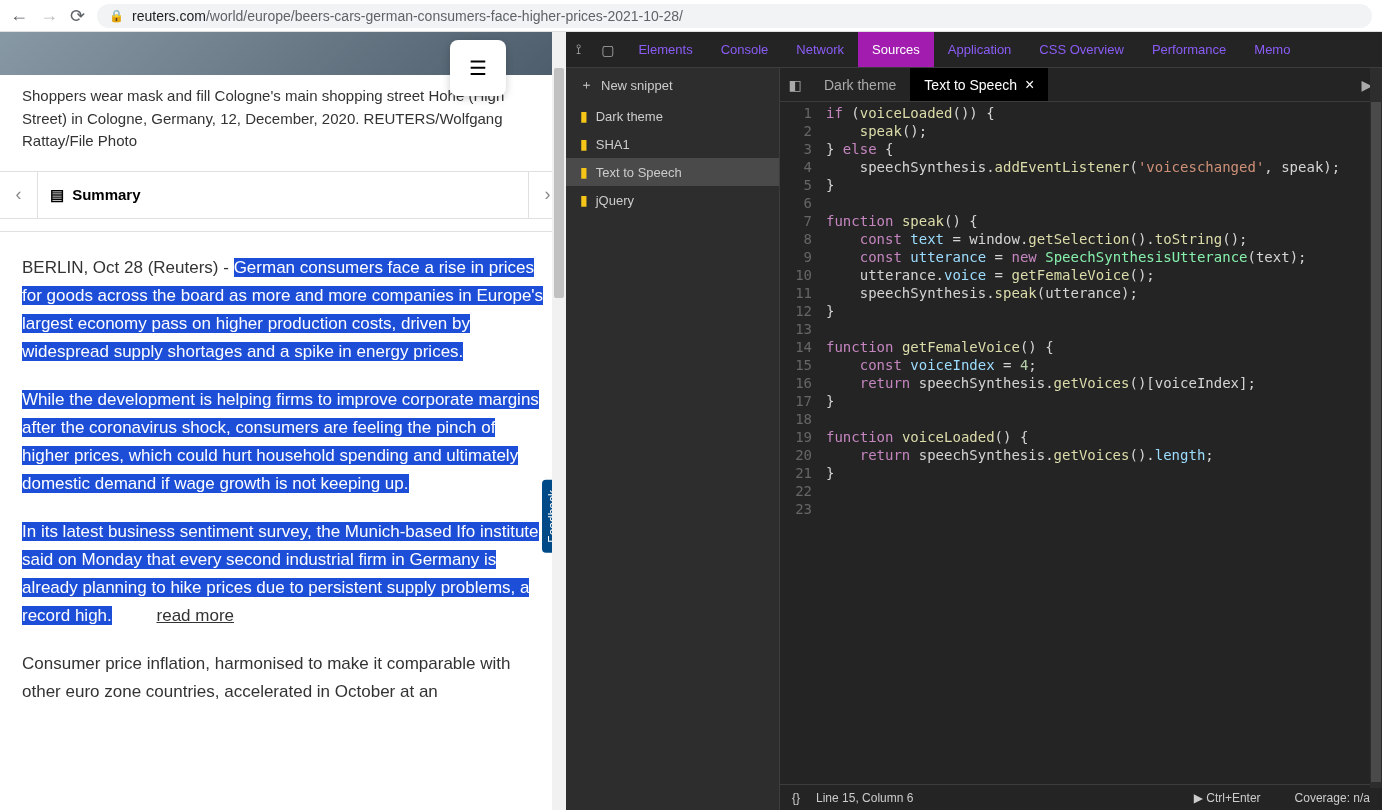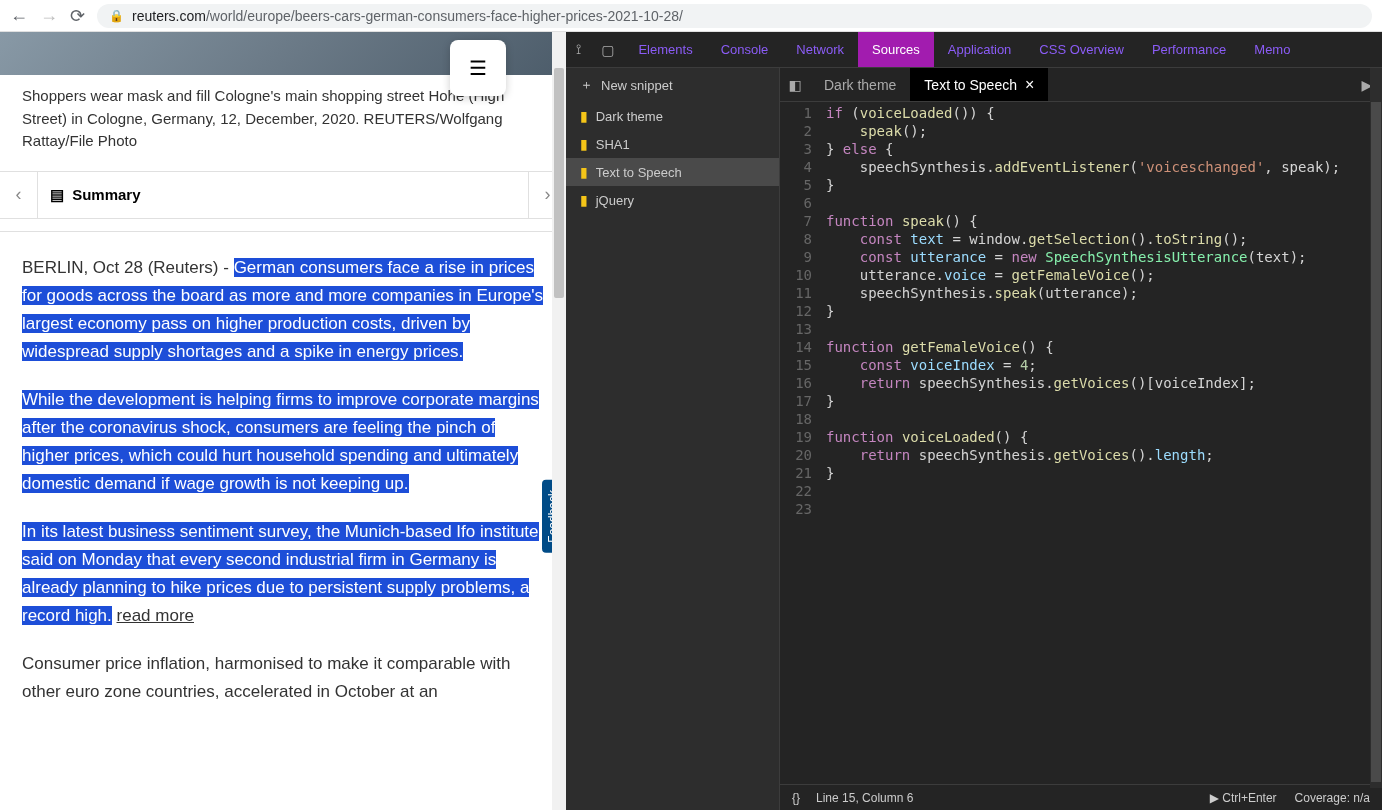--- a/index.html
+++ b/index.html
@@ -27,21 +27,21 @@
 .summary-nav { width: 38px; text-align: center; color: #888; font-size: 18px; border-right: 1px solid #e0e0e0; height: 100%; display: flex; align-items: center; justify-content: center; }
 .summary-nav.right { border-left: 1px solid #e0e0e0; border-right: none; margin-left: auto; }
 .summary-title { display: flex; align-items: center; gap: 8px; padding-left: 12px; font-weight: 600; font-size: 15px; }
 .bullets { padding: 22px 0 18px 18px; }
 .bullets li { font-weight: 700; font-size: 15px; margin-bottom: 14px; }
 .bullets li::marker { font-size: 12px; }
 .divider { border: none; border-top: 1px solid #e0e0e0; margin: 12px -22px 22px; }
 .article-body { font-size: 17px; line-height: 1.65; color: #333; }
 .article-body p { margin-bottom: 20px; }
 .sel { background: #1d4ed8; color: #fff; }
-.read-more { text-decoration: underline; color: #333; }
+.read-more { text-decoration: underline; color: #333; margin-left: 40px; }
 .feedback-tab { position: absolute; right: 2px; top: 448px; background: #004b87; color: #fff; padding: 10px 4px; font-size: 12px; writing-mode: vertical-rl; transform: rotate(180deg); border-radius: 0 4px 4px 0; }
 .scrollbar-v { position: absolute; right: 0; top: 0; width: 14px; height: 100%; background: #f1f1f1; }
 .scrollbar-thumb { position: absolute; top: 36px; left: 2px; width: 10px; height: 230px; background: #c1c1c1; border-radius: 2px; }
 
 
 .devtools { flex: 1; background: #242424; color: #ccc; font-family: "Segoe UI", Arial, sans-serif; font-size: 13px; display: flex; flex-direction: column; position: relative; }
 .dt-tabs { height: 36px; display: flex; align-items: center; border-bottom: 1px solid #3c3c3c; }
 .dt-tab-icon { padding: 0 10px; color: #aaa; font-size: 14px; }
 .dt-tab { padding: 0 14px; height: 100%; display: flex; align-items: center; color: #8b5cf6; cursor: pointer; }
 .dt-tab.active { background: #a21caf; color: #fff; }
@@ -77,21 +77,21 @@
 .fn { color: #dcdcaa; }
 .fname { color: #dcdcaa; }
 .var { color: #9cdcfe; }
 .str { color: #ce9178; }
 .num { color: #b5cea8; }
 .op { color: #d4d4d4; }
 .plain { color: #d4d4d4; }
 .new { color: #86efac; text-align: right; }
 
 .status-bar { height: 26px; display: flex; align-items: center; border-top: 1px solid #3c3c3c; padding: 0 12px; gap: 16px; color: #ccc; font-size: 12px; }
-.status-bar .right { margin-left: auto; display: flex; gap: 18px; align-items: center; }
+.status-bar .right { margin-left: auto; display: flex; gap: 34px; align-items: center; }
 .code-scrollbar { position: absolute; right: 0; top: 36px; width: 12px; height: 720px; background: #2d2d2d; }
 .code-scrollbar-thumb { position: absolute; top: 34px; left: 1px; width: 10px; height: 680px; background: #4a4a4a; }
 </style>
 </head>
 <body>
 
 <div class="chrome-bar">
   <span class="nav-btn">←</span>
   <span class="nav-btn disabled">→</span>
   <span class="nav-btn">⟳</span>

